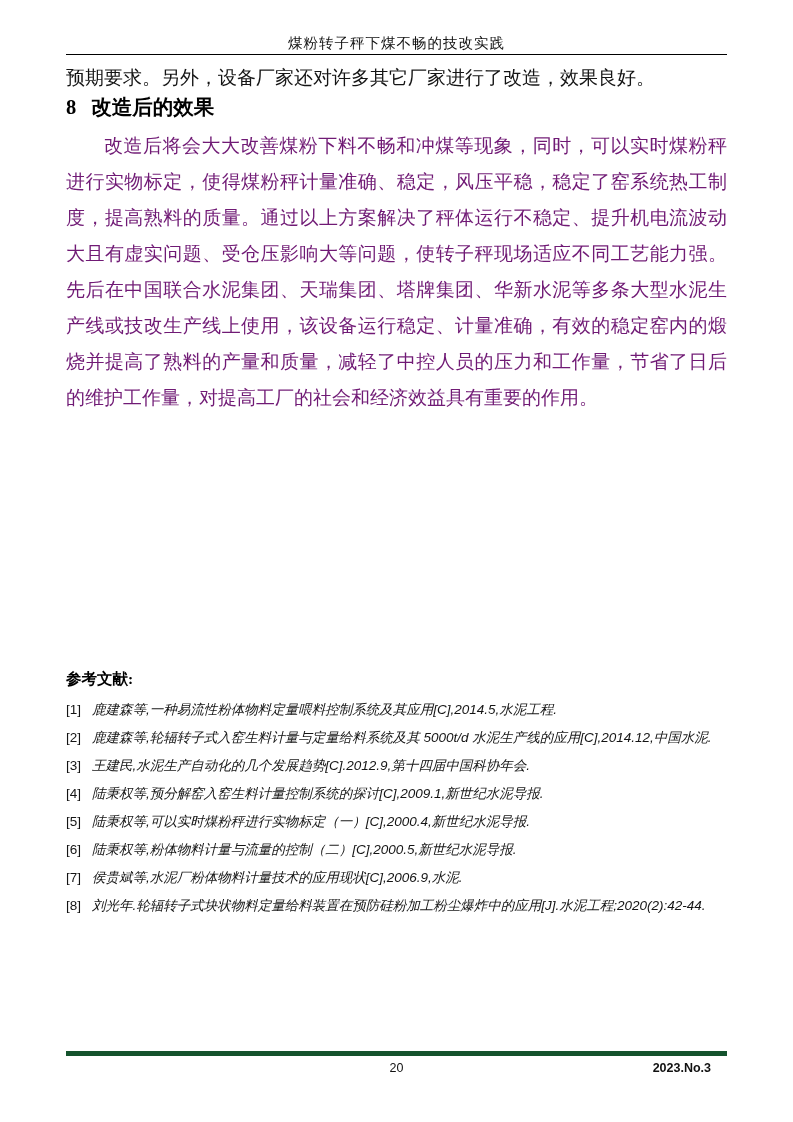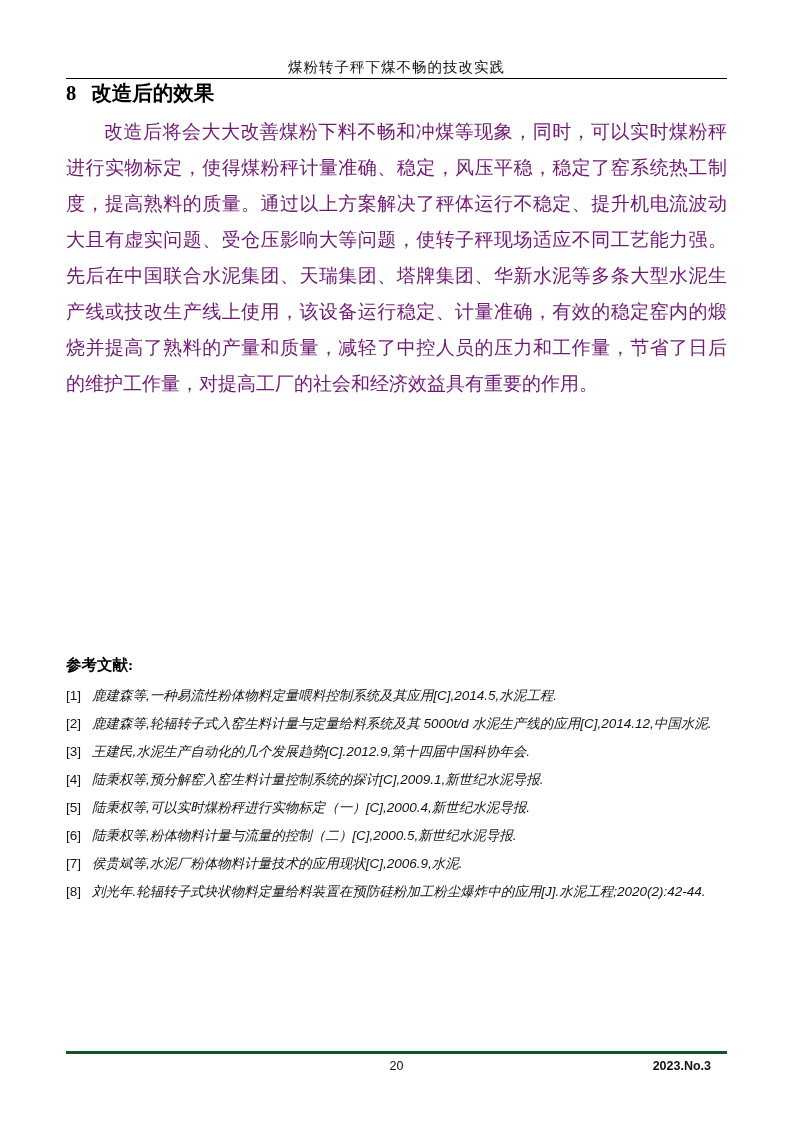--- a/index.html
+++ b/index.html
@@ -17,21 +17,21 @@
     font-family: "Liberation Serif", "DejaVu Serif", serif;
   }
   .content {
     position: absolute;
     left: 66px;
     right: 66px;
     top: 0;
   }
   
   .running-header {
-    padding-top: 57px;
+    padding-top: 33px;
     text-align: center;
     font-size: 14.5px;
     line-height: 20px;
     letter-spacing: 1px;
     color: #111;
     border-bottom: 1.5px solid #000;
     padding-bottom: 1px;
   }
   
   .intro-line {
@@ -91,21 +91,21 @@
     flex: 1 1 auto;
     overflow: hidden;
     font-style: italic;
   }
   
   .page-footer {
     position: absolute;
     left: 66px;
     right: 66px;
     top: 1051px;
-    border-top: 3px solid #14532d;
+    border-top: 5px solid #14532d;
     height: 26px;
     font-family: "Liberation Sans", "DejaVu Sans", sans-serif;
     font-size: 12.5px;
     color: #111;
   }
   .footer-page-number {
     position: absolute;
     left: 0;
     right: 0;
     top: 5px;
@@ -119,20 +119,21 @@
   }
 </style>
 </head>
 <body>
 
 <div class="page">
   <div class="content">
 
     <div class="running-header">煤粉转子秤下煤不畅的技改实践</div>
 
+    <div class="intro-line">预期要求。另外，设备厂家还对许多其它厂家进行了改造，效果良好。</div>
 
     <div class="section-heading">
       <span class="sec-num">8</span><span>改造后的效果</span>
     </div>
 
     <div class="body-paragraph">改造后将会大大改善煤粉下料不畅和冲煤等现象，同时，可以实时煤粉秤进行实物标定，使得煤粉秤计量准确、稳定，风压平稳，稳定了窑系统热工制度，提高熟料的质量。通过以上方案解决了秤体运行不稳定、提升机电流波动大且有虚实问题、受仓压影响大等问题，使转子秤现场适应不同工艺能力强。先后在中国联合水泥集团、天瑞集团、塔牌集团、华新水泥等多条大型水泥生产线或技改生产线上使用，该设备运行稳定、计量准确，有效的稳定窑内的煅烧并提高了熟料的产量和质量，减轻了中控人员的压力和工作量，节省了日后的维护工作量，对提高工厂的社会和经济效益具有重要的作用。</div>
 
     <div class="references">
       <div class="ref-heading">参考文献:</div>
       <div class="ref-list">

